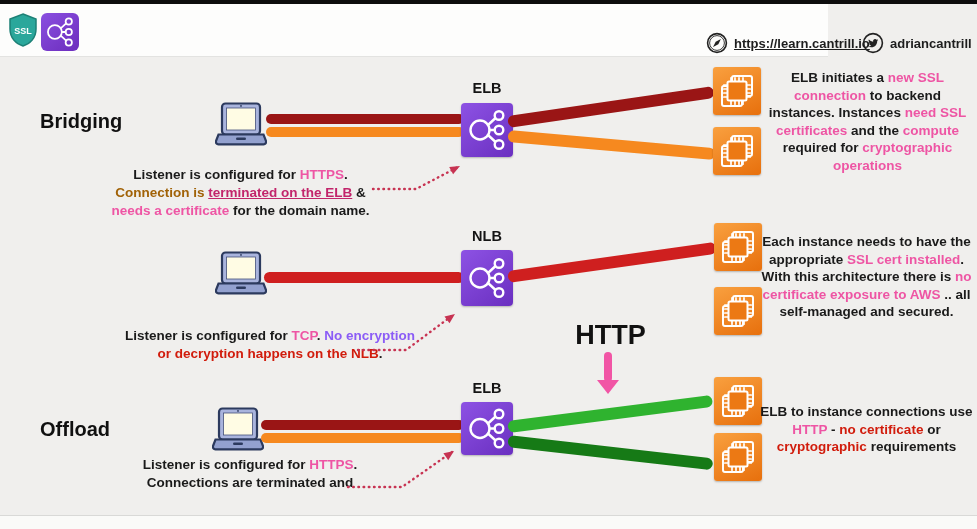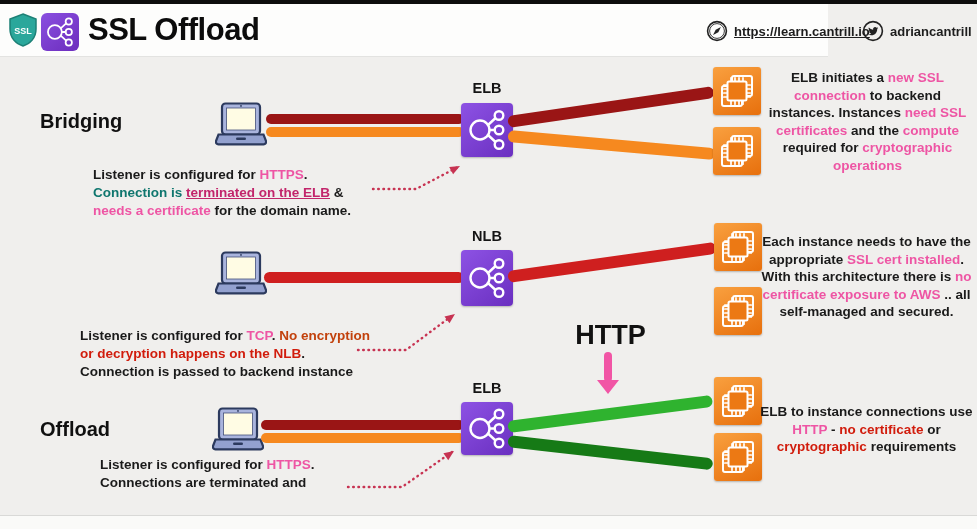--- a/index.html
+++ b/index.html
@@ -2,38 +2,38 @@
 <html><head>
 <meta charset="utf-8">
 <style>
   * { margin:0; padding:0; box-sizing:border-box; }
   html,body { width:977px; height:529px; }
   body { font-family:"Liberation Sans", sans-serif; background:#fff; overflow:hidden; }
   .stage { position:relative; width:977px; height:529px; background:#f0efed; }
   .topbar { position:absolute; left:0; top:0; width:977px; height:4px; background:#0d0d0d; }
   .header { position:absolute; left:0; top:4px; width:828px; height:53px; background:#fdfdfc; border-bottom:1px solid #e3e3e1; }
   .title { position:absolute; left:88px; top:8px; font-size:31px; font-weight:800; color:#0c0c0c; letter-spacing:-0.5px; }
-  .hdr-right { position:absolute; top:16px; font-size:13px; font-weight:600; color:#1d1d1d; display:flex; align-items:center; gap:6px; }
+  .hdr-right { position:absolute; top:28px; font-size:13px; font-weight:600; color:#1d1d1d; display:flex; align-items:center; gap:6px; }
   .hdr-link-group { left:706px; }
   .hdr-handle-group { left:862px; }
   .hdr-link { text-decoration:underline; color:#1d1d1d; }
   .bottomstrip { position:absolute; left:0; top:515px; width:977px; height:14px; background:#fafaf8; border-top:1px solid #d9d9d7; }
 
   .row-label { position:absolute; font-size:20px; font-weight:800; color:#101010; }
   .lb-box { position:absolute; width:52px; border-radius:4px; background:linear-gradient(140deg,#8d52e4 0%,#6a2fc0 100%); box-shadow:0 1px 2px rgba(0,0,0,.25); }
   .lb-label { position:absolute; width:52px; text-align:center; font-size:14.5px; font-weight:800; color:#141414; }
   .ec2 { position:absolute; width:48px; height:48px; border-radius:3px; background:linear-gradient(155deg,#f9a03f 0%,#e8720f 95%); box-shadow:0 1px 2px rgba(0,0,0,.25); }
   .ec2 svg, .lb-box svg { width:100%; height:100%; display:block; }
 
   .line { position:absolute; border-radius:7px; }
   .line.h10 { height:10px; }
   .line.h11 { height:11px; }
   .diag { position:absolute; height:12px; border-radius:7px; transform-origin:0 50%; }
 
-  .caption { position:absolute; text-align:left; font-size:13.5px; font-weight:800; color:#1a1a1a; line-height:18px; }
+  .caption { position:absolute; text-align:center; font-size:13.5px; font-weight:800; color:#1a1a1a; line-height:18px; }
   .note { position:absolute; text-align:center; font-size:13.5px; font-weight:800; color:#1a1a1a; line-height:17.5px; }
 
   .http-big { position:absolute; left:563px; top:320px; width:95px; text-align:center; font-size:27px; font-weight:800; color:#111; }
   .http-arrow-shaft { position:absolute; left:604px; top:352px; width:8px; height:30px; border-radius:4px; }
   .http-arrow-head { position:absolute; left:597px; top:380px; width:0; height:0; border-left:11px solid transparent; border-right:11px solid transparent; border-top:14px solid #f155a5; }
 
   .arrow-svg { position:absolute; overflow:visible; }
   .laptop { position:absolute; width:52px; height:46px; }
   .hdr-icon { display:inline-block; }
 </style>
@@ -71,21 +71,20 @@
   <div class="header">
     <svg style="position:absolute;left:8px;top:8px" width="30" height="36" viewBox="0 0 30 34">
       <path d="M15 1 L28 6 V16 C28 25 22 31 15 33 C8 31 2 25 2 16 V6 Z" fill="#2aa79b" stroke="#1d8076" stroke-width="1.5"></path>
       <text x="15" y="21" font-size="9" font-weight="bold" fill="#fff" text-anchor="middle" font-family="Liberation Sans, sans-serif">SSL</text>
     </svg>
     <div style="position:absolute;left:41px;top:9px;width:38px;height:38px;border-radius:6px;background:linear-gradient(140deg,#8a4fe0,#6c2dbd)">
       <svg viewBox="0 0 52 52" style="width:100%;height:100%">
           <use href="#lb-glyph"></use>
         </svg>
     </div>
-    <div class="title">SSL Offload</div>
 
     <div class="hdr-right hdr-link-group">
       <svg class="hdr-icon" width="22" height="22" viewBox="0 0 22 22">
         <circle cx="11" cy="11" r="9.4" fill="none" stroke="#222" stroke-width="1.6"></circle>
         <circle cx="11" cy="11" r="7.4" fill="none" stroke="#222" stroke-width="0.9"></circle>
         <path d="M14.9 7.1 L12.3 12.3 L7.1 14.9 L9.7 9.7 Z" fill="#222"></path>
       </svg>
       <a href="#" class="hdr-link">https://learn.cantrill.io</a>
     </div>
     <div class="hdr-right hdr-handle-group">
@@ -123,21 +122,21 @@
   <div class="ec2" style="left:713px;top:127px">
       <svg viewBox="0 0 48 48">
         <use href="#ec2-glyph"></use>
       </svg>
     </div>
 
   <div class="note" style="left:760px;top:69px;width:215px"><span style="color: rgb(26, 26, 26);">ELB initiates a </span><span style="color: rgb(238, 85, 164);">new SSL connection</span><span style="color: rgb(26, 26, 26);"> to backend instances. Instances </span><span style="color: rgb(238, 85, 164);">need SSL certificates</span><span style="color: rgb(26, 26, 26);"> and the </span><span style="color: rgb(238, 85, 164);">compute</span><span style="color: rgb(26, 26, 26);"> required for </span><span style="color: rgb(238, 85, 164);">cryptographic operations</span></div>
 
   <div class="caption" style="left:93px;top:166px;width:295px">
     <div><span style="color: rgb(26, 26, 26);">Listener is configured for </span><span style="color: rgb(238, 85, 164);">HTTPS</span><span style="color: rgb(26, 26, 26);">.</span></div>
-    <div><span style="color: #0f766e;">Connection is </span><span style="color: rgb(194, 37, 107); text-decoration: underline;">terminated on the ELB</span><span style="color: rgb(26, 26, 26);"> &amp;</span></div>
+    <div><span style="color: #a16207;">Connection is </span><span style="color: rgb(194, 37, 107); text-decoration: underline;">terminated on the ELB</span><span style="color: rgb(26, 26, 26);"> &amp;</span></div>
     <div><span style="color: rgb(238, 85, 164);">needs a certificate</span><span style="color: rgb(26, 26, 26);"> for the domain name.</span></div>
   </div>
 
   <svg class="arrow-svg" style="left:372px;top:160px" width="92" height="36">
     <path d="M1 29 H44 L86 7" fill="none" stroke="#c73352" stroke-width="2.4" stroke-dasharray="0.6 4.6" stroke-linecap="round"></path>
     <polygon points="0,0 -10,4.2 -10,-4.2" transform="translate(88,6) rotate(-27.6)" fill="#c73352"></polygon>
   </svg>
 
   <svg class="laptop" style="left:215px;top:250px" viewBox="0 0 52 46">
       <use href="#laptop-glyph"></use>
@@ -161,23 +160,22 @@
     </div>
   <div class="ec2" style="left:714px;top:287px">
       <svg viewBox="0 0 48 48">
         <use href="#ec2-glyph"></use>
       </svg>
     </div>
 
   <div class="note" style="left:758px;top:233px;width:217px"><span style="color: rgb(26, 26, 26);">Each instance needs to have the appropriate </span><span style="color: rgb(238, 85, 164);">SSL cert installed</span><span style="color: rgb(26, 26, 26);">. With this architecture there is </span><span style="color: rgb(238, 85, 164);">no certificate exposure to AWS</span><span style="color: rgb(26, 26, 26);"> .. all self-managed and secured.</span></div>
 
   <div class="caption" style="left:80px;top:327px;width:380px">
-    <div><span style="color: rgb(26, 26, 26);">Listener is configured for </span><span style="color: rgb(238, 85, 164);">TCP</span><span style="color: rgb(26, 26, 26);">. </span><span style="color: #c2410c;">No encryption</span></div>
+    <div><span style="color: rgb(26, 26, 26);">Listener is configured for </span><span style="color: rgb(238, 85, 164);">TCP</span><span style="color: rgb(26, 26, 26);">. </span><span style="color: #8b5cf6;">No encryption</span></div>
     <div><span style="color: rgb(209, 28, 12);">or decryption happens on the NLB</span><span style="color: rgb(26, 26, 26);">.</span></div>
-    <div><span style="color: rgb(26, 26, 26);">Connection is passed to backend instance</span></div>
   </div>
 
   <svg class="arrow-svg" style="left:356px;top:306px" width="102" height="50">
     <path d="M2 44 H50 L97 9" fill="none" stroke="#c73352" stroke-width="2.4" stroke-dasharray="0.6 4.6" stroke-linecap="round"></path>
     <polygon points="0,0 -10,4.2 -10,-4.2" transform="translate(99,8) rotate(-36.7)" fill="#c73352"></polygon>
   </svg>
 
   <div class="http-big">HTTP</div>
   <div class="http-arrow-shaft" style="background: rgb(241, 85, 165);"></div>
   <div class="http-arrow-head"></div>

